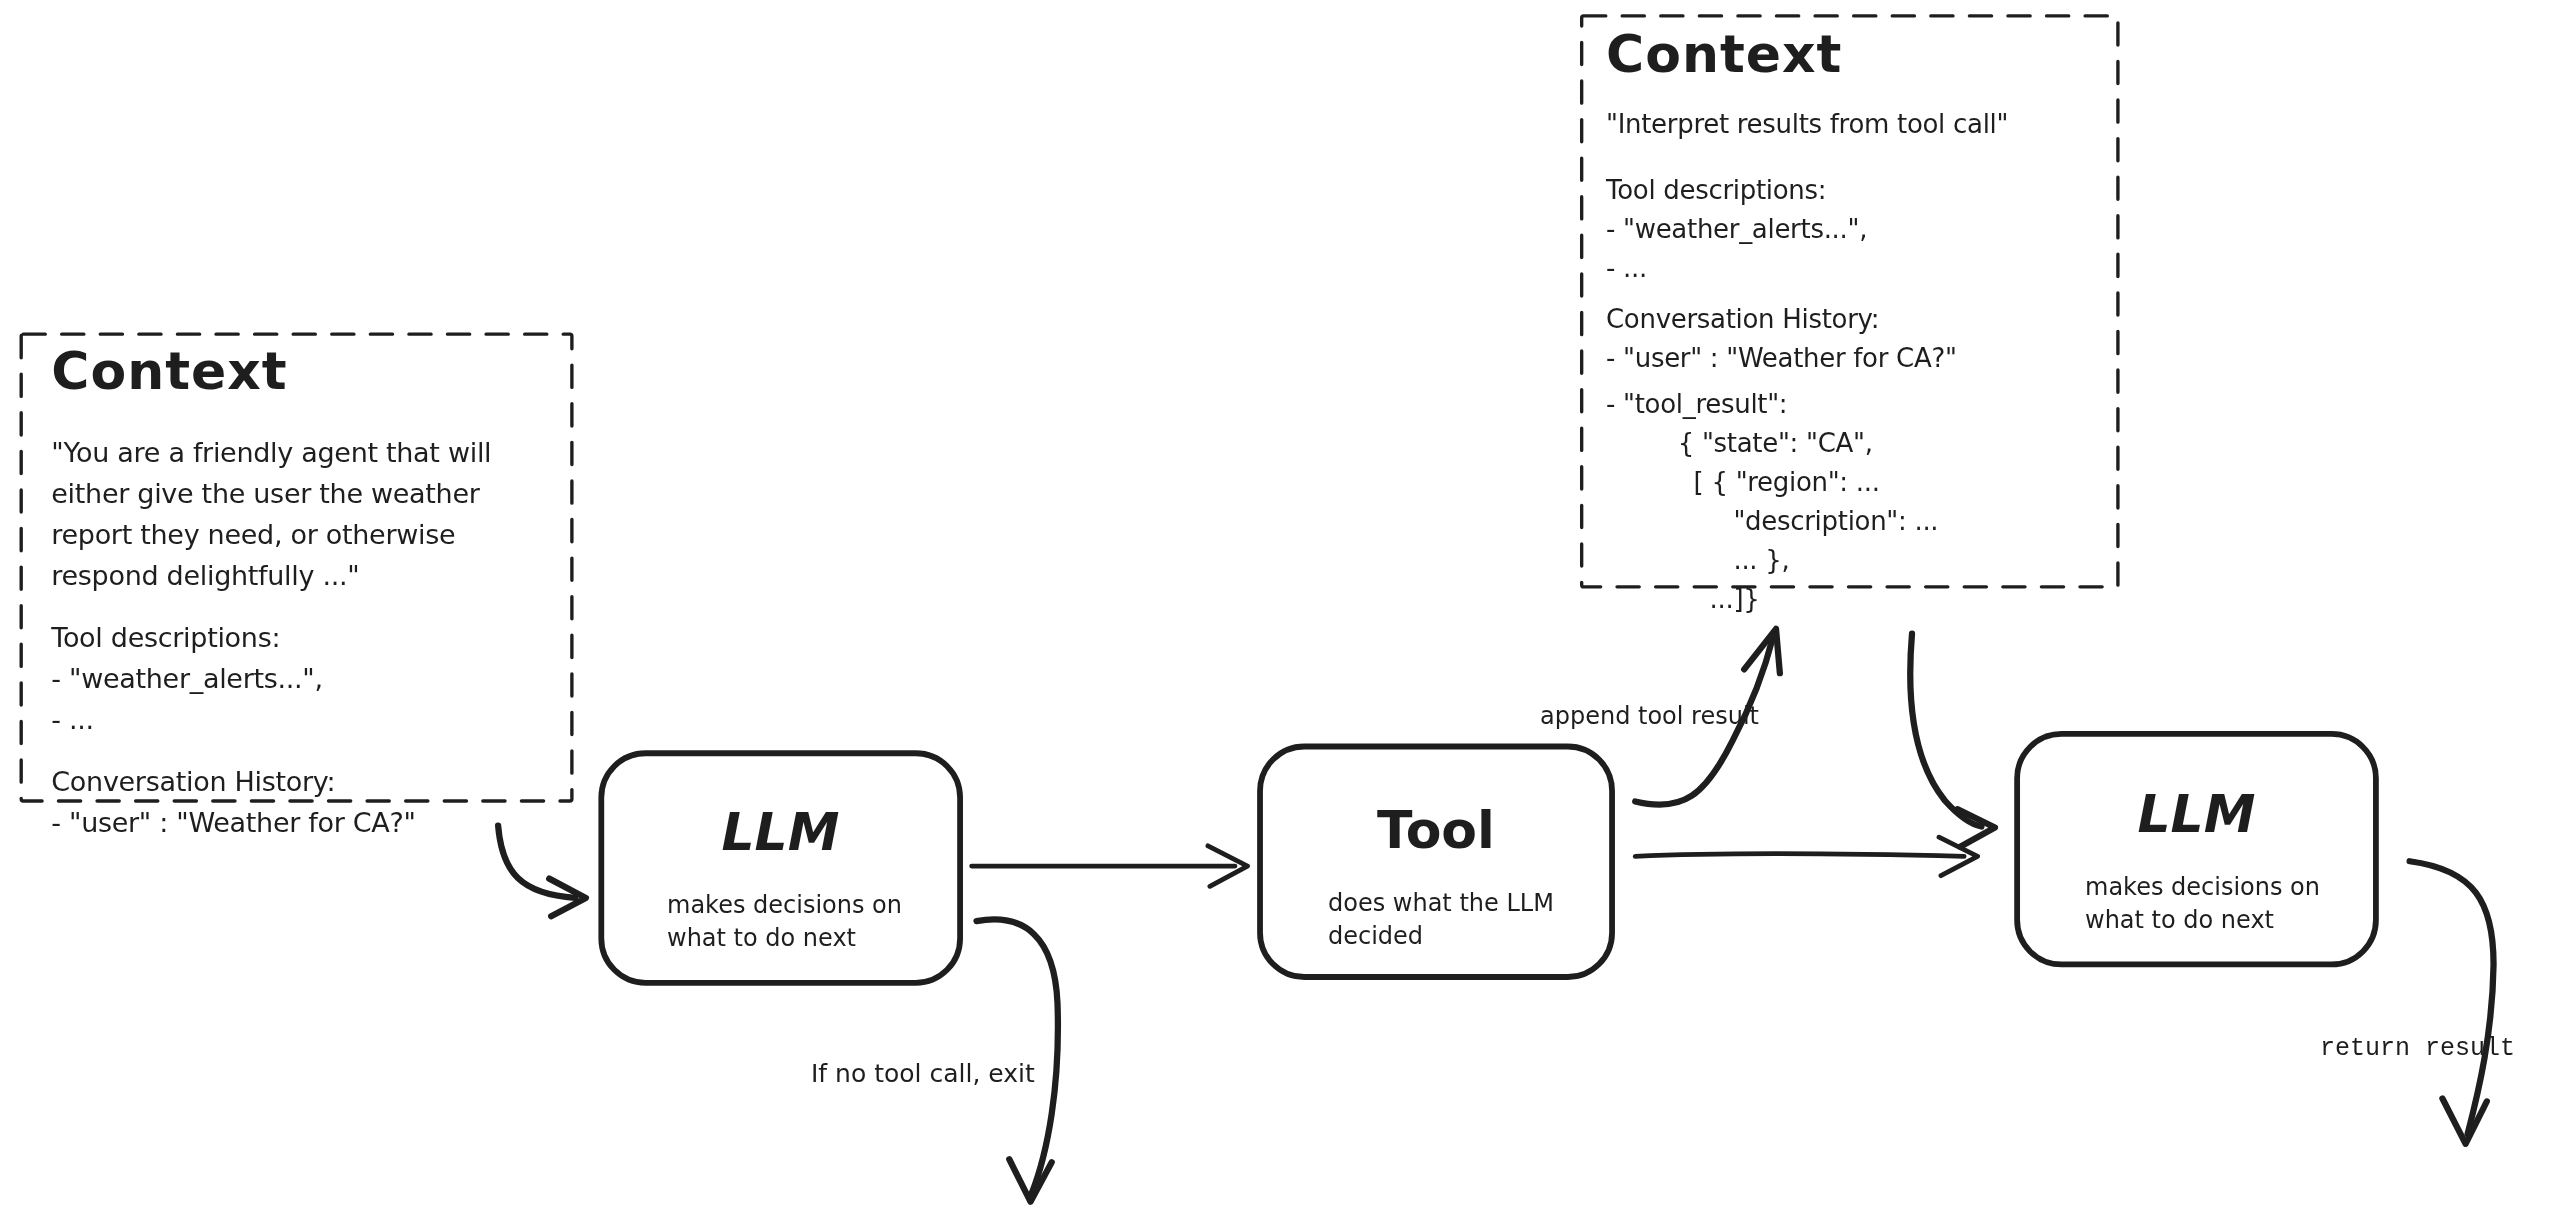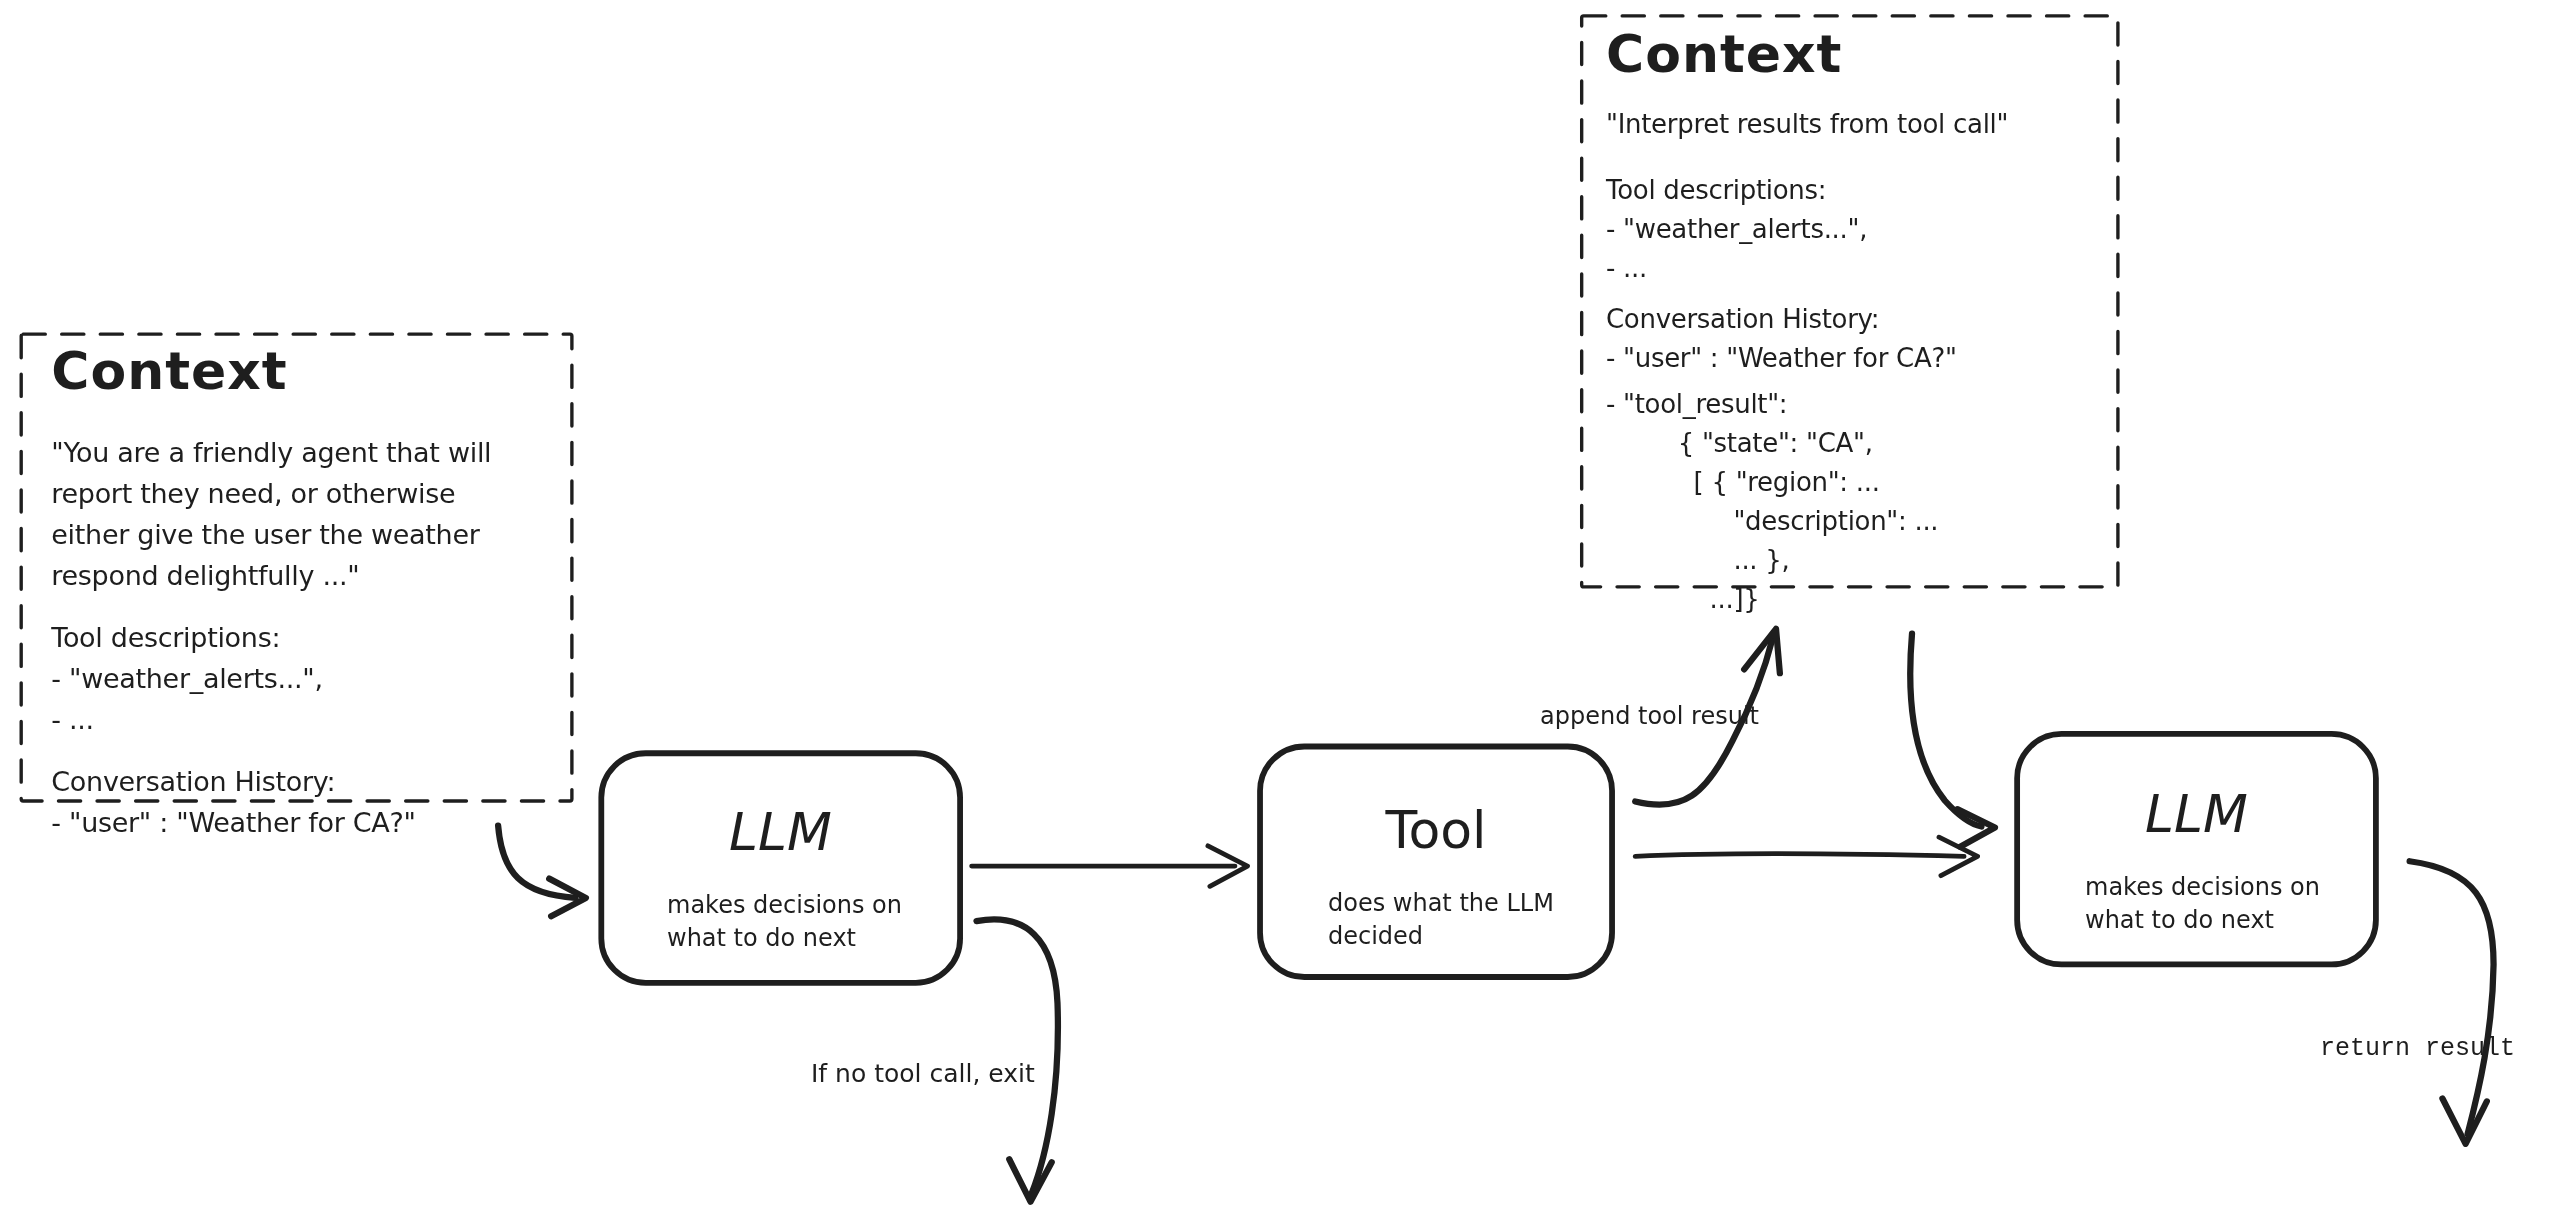--- a/index.html
+++ b/index.html
@@ -53,21 +53,21 @@
   #ctx2 .ctx-line { font-size: 26px; line-height: 39px; }
   #ctx2 .para:nth-child(2) { margin-top: 27px; }
   #ctx2 .para:nth-child(3) { margin-top: 11.6px; }
   #ctx2 .para:nth-child(4) { margin-top: 7.7px; }
 
   
   .node { text-align: center; }
   .node-title {
     font-size: 52px;
     line-height: 56px;
-    font-weight: normal;
+    font-weight: bold;
   }
   .node-title.italic { font-style: italic; }
   .node-desc {
     margin-top: 29px;
     text-align: left;
     padding-left: 69px;
     font-size: 24px;
     line-height: 33px;
   }
   #llm1 { left: 598px; top: 751px; width: 365px; height: 235px; padding-top: 53px; }
@@ -132,22 +132,22 @@
       <path d="M 2498 893 C 2565 902, 2585 935, 2585 1000 C 2584 1070, 2570 1130, 2558 1176"></path>
       <path d="M 2532 1139 L 2556 1186 L 2578 1142"></path>
     </g>
   </svg>
 
   <div class="abs ctx" id="ctx1">
     <div class="ctx-title">Context</div>
     <div class="paras">
       <div class="para">
         <div class="ctx-line">"You are a friendly agent that will</div>
+        <div class="ctx-line">either give the user the weather</div>
         <div class="ctx-line">report they need, or otherwise</div>
-        <div class="ctx-line">either give the user the weather</div>
         <div class="ctx-line">respond delightfully ..."</div>
       </div>
       <div class="para">
         <div class="ctx-line">Tool descriptions:</div>
         <div class="ctx-line">- "weather_alerts...",</div>
         <div class="ctx-line">- ...</div>
       </div>
       <div class="para">
         <div class="ctx-line">Conversation History:</div>
         <div class="ctx-line">- "user" : "Weather for CA?"</div>

